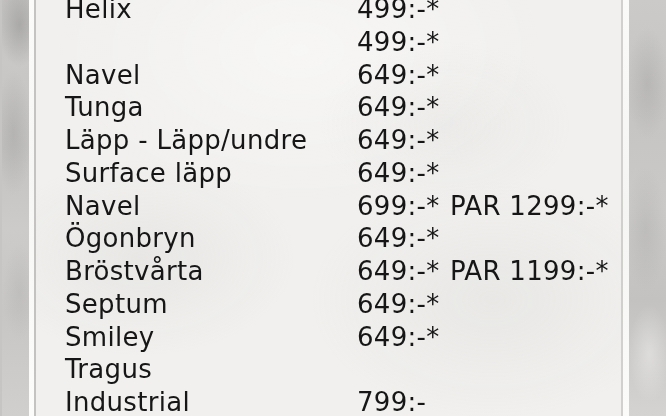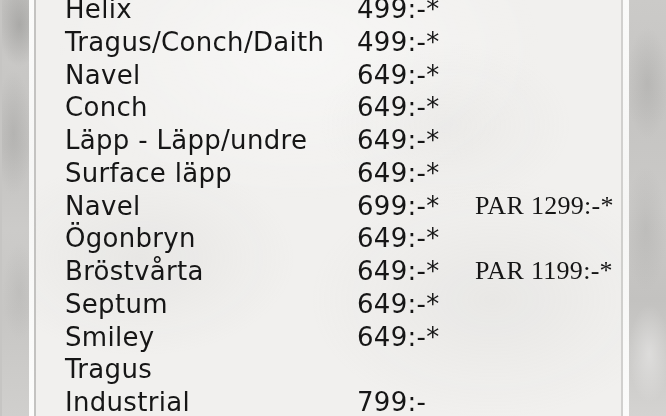--- a/index.html
+++ b/index.html
@@ -62,21 +62,21 @@
     position: relative;
     height: 32.77px;
     line-height: 32.77px;
     color: #161616;
     font-size: 26px;
     letter-spacing: 0.3px;
     white-space: nowrap;
   }
   .name  { position: absolute; left: 65px; }
   .price { position: absolute; left: 357px; }
-  .pair  { position: absolute; left: 475px; font-family: Liberation Serif, serif; }
+  .pair  { position: absolute; left: 450px; }
 </style>
 </head>
 <body>
 
 <div class="stage">
 
   <div class="marble-left"></div>
   <div class="frame-line-left"></div>
   <div class="panel"></div>
   <div class="frame-line-right"></div>
@@ -84,33 +84,32 @@
 
   <div class="rows">
 
     <div class="row">
       <span class="name">Helix</span>
       <span class="price">499:-*</span>
       <span class="pair"></span>
     </div>
 
     <div class="row">
-      <span class="name">Tragus/Conch/Daith</span>
       <span class="price">499:-*</span>
       <span class="pair"></span>
     </div>
 
     <div class="row">
       <span class="name">Navel</span>
       <span class="price">649:-*</span>
       <span class="pair"></span>
     </div>
 
     <div class="row">
-      <span class="name">Conch</span>
+      <span class="name">Tunga</span>
       <span class="price">649:-*</span>
       <span class="pair"></span>
     </div>
 
     <div class="row">
       <span class="name">Läpp - Läpp/undre</span>
       <span class="price">649:-*</span>
       <span class="pair"></span>
     </div>
 

